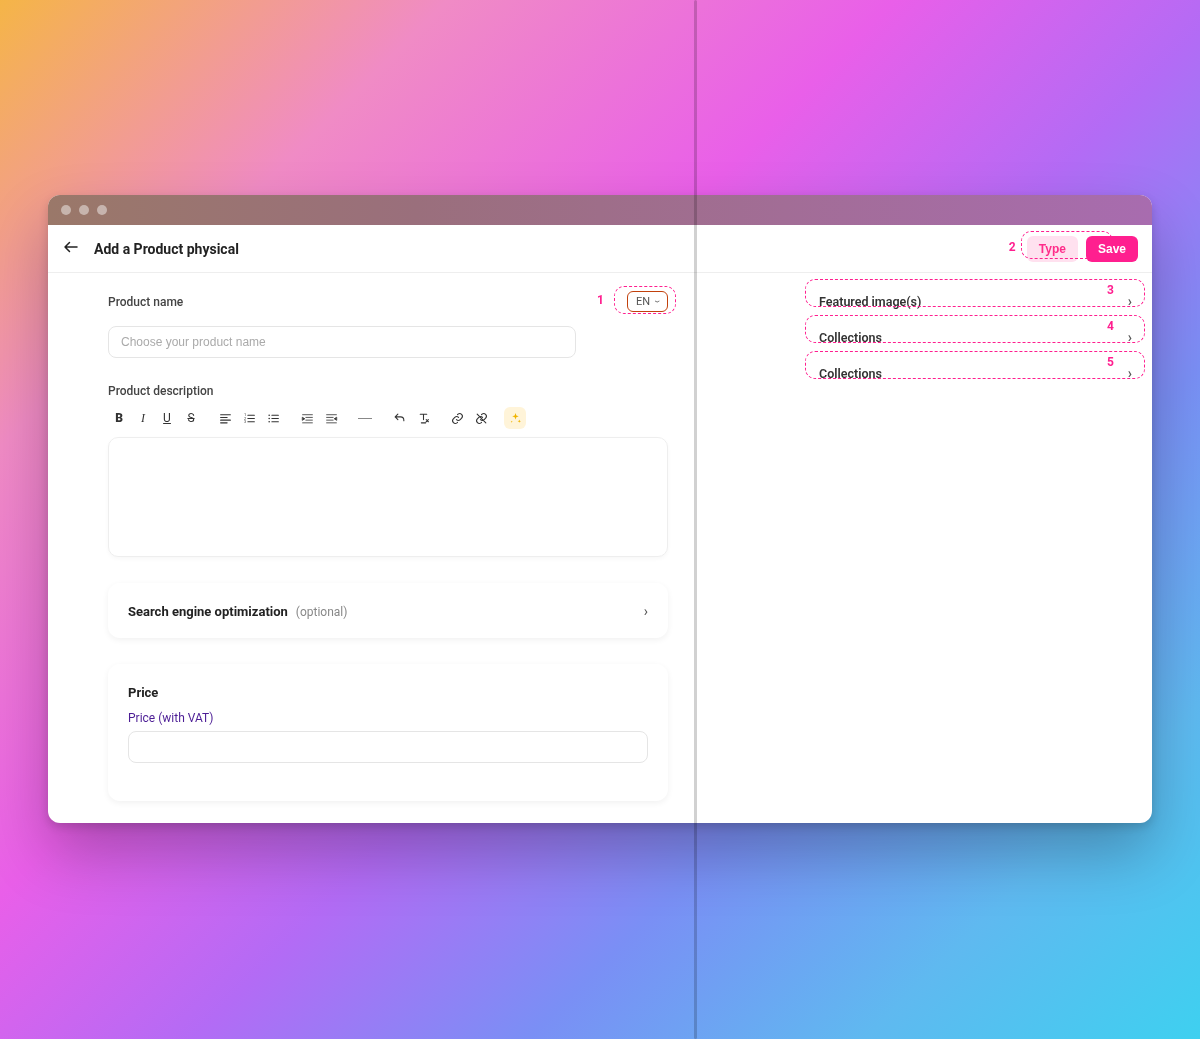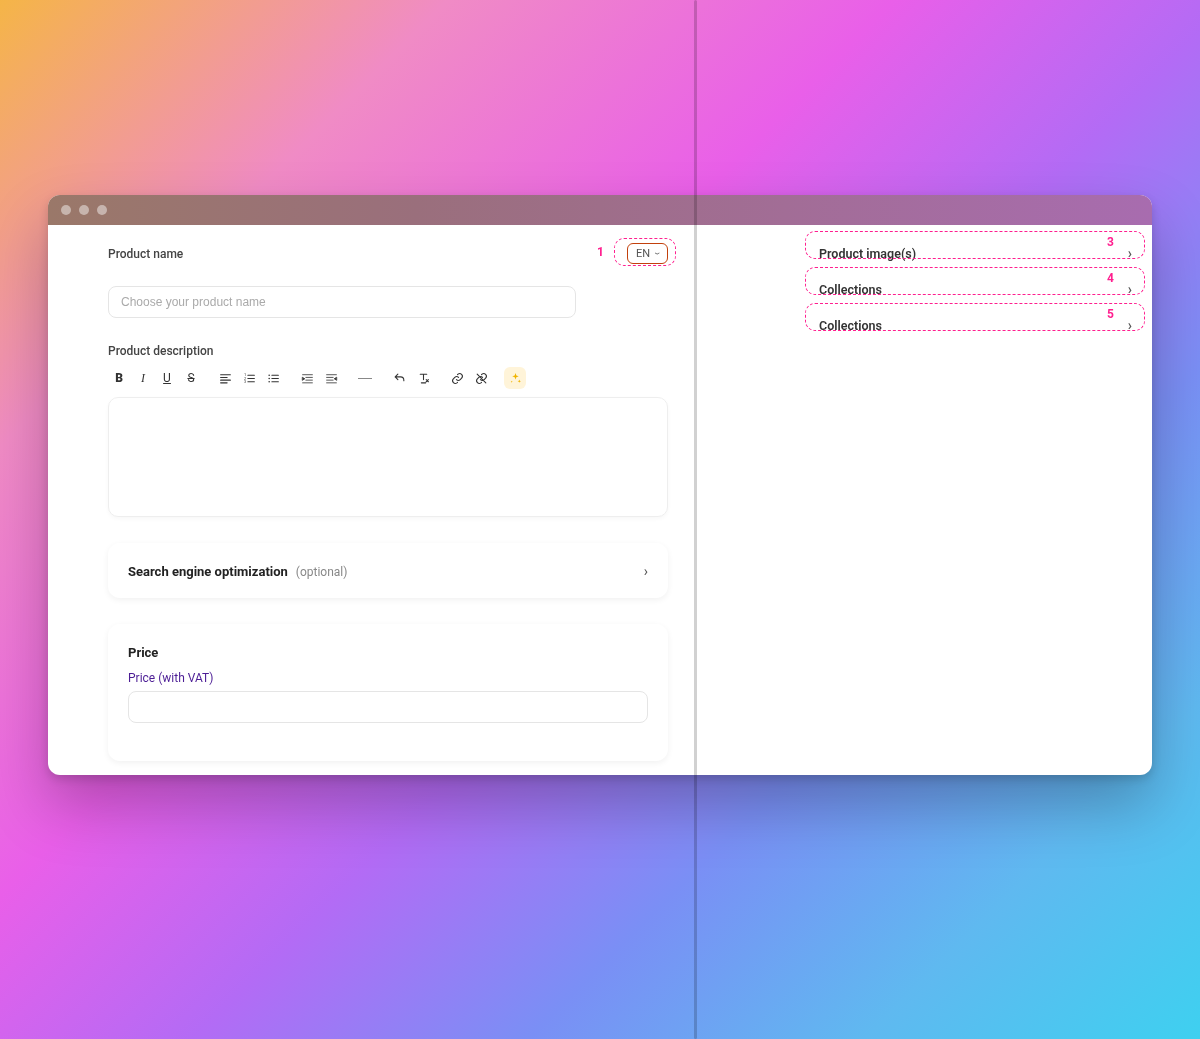--- a/index.html
+++ b/index.html
@@ -38,21 +38,21 @@
   .btn-save { background: #ff1f8f; color: #fff; }
   .annot { position: absolute; color: #ff1f8f; font-weight: 700; font-size: 12px; z-index: 10; }
   .dashed { border: 1.5px dashed #ff1f8f; border-radius: 10px; position: absolute; pointer-events: none; z-index: 5; }
 
   .content { display: flex; height: 550px; }
   .main-col { flex: 1; overflow-y: auto; padding: 18px 60px 0 60px; position: relative; }
   .side-col { width: 353px; padding: 12px 12px 0 12px; position: relative; }
 
   .scroll-shadow { position: absolute; left: 694px; top: 0; width: 3px; height: 100%; background: rgba(0,0,0,0.18); border-radius: 2px; }
 
-  .field-row { display:flex; align-items:center; justify-content:space-between; margin-bottom:22px; }
+  .field-row { display:flex; align-items:center; justify-content:space-between; margin-bottom:14px; }
   .field-label { font-size: 12px; color: #444; font-weight: 500; }
   .lang-select {
     border:1px solid #c2410c; border-radius:6px; padding:3px 8px;
     font-size:11px; color:#555; display:flex; align-items:center; gap:6px;
     background:#fff;
   }
   .chev-down { display:inline-block; transform: rotate(90deg); font-size:10px; color:#555; }
 
   .text-input {
     width:100%; border:1px solid #e5e5e5; border-radius:8px; padding:8px 12px;
@@ -103,20 +103,36 @@
 </head>
 <body>
 
 <div class="window">
   <div class="titlebar">
     <div class="dot"></div>
     <div class="dot"></div>
     <div class="dot"></div>
   </div>
 
+  <div class="topbar">
+    <div class="topbar-left">
+      <span class="back-arrow">
+        <svg width="18" height="18" viewBox="0 0 24 24" fill="none">
+            <path d="M20 12H4M10 6l-6 6 6 6" stroke="#222" stroke-width="2" stroke-linecap="round" stroke-linejoin="round"></path>
+          </svg>
+      </span>
+      <span class="page-title">Add a Product physical</span>
+    </div>
+    <div class="topbar-right">
+      <span class="annot" style="left:-18px; top:4px;">2</span>
+      <div class="dashed" style="left:-6px; top:-5px; width:92px; height:28px;"></div>
+      <button class="btn btn-type">Type</button>
+      <button class="btn btn-save">Save</button>
+    </div>
+  </div>
 
   <div class="content">
     <div class="main-col">
 
       <div class="field-row" style="width:560px; position:relative;">
         <span class="field-label">Product name</span>
         <span class="annot" style="right:64px; top:2px;">1</span>
         <div class="dashed" style="right:-8px; top:-5px; width:62px; height:28px;"></div>
         <div class="lang-select">
           <span>EN</span>
@@ -230,21 +246,21 @@
 
     </div>
 
     <div class="scroll-shadow"></div>
 
     <div class="side-col">
 
       <div class="dashed" style="left:6px; top:6px; width:340px; height:28px;"></div>
       <span class="annot" style="right:38px; top:10px;">3</span>
       <div class="side-item">
-        <span>Product image(s)</span>
+        <span>Featured image(s)</span>
         <span class="chev-right">›</span>
       </div>
       <div class="side-sep"></div>
 
       <div class="dashed" style="left:6px; top:42px; width:340px; height:28px;"></div>
       <span class="annot" style="right:38px; top:46px;">4</span>
       <div class="side-item">
         <span>Collections</span>
         <span class="chev-right">›</span>
       </div>

